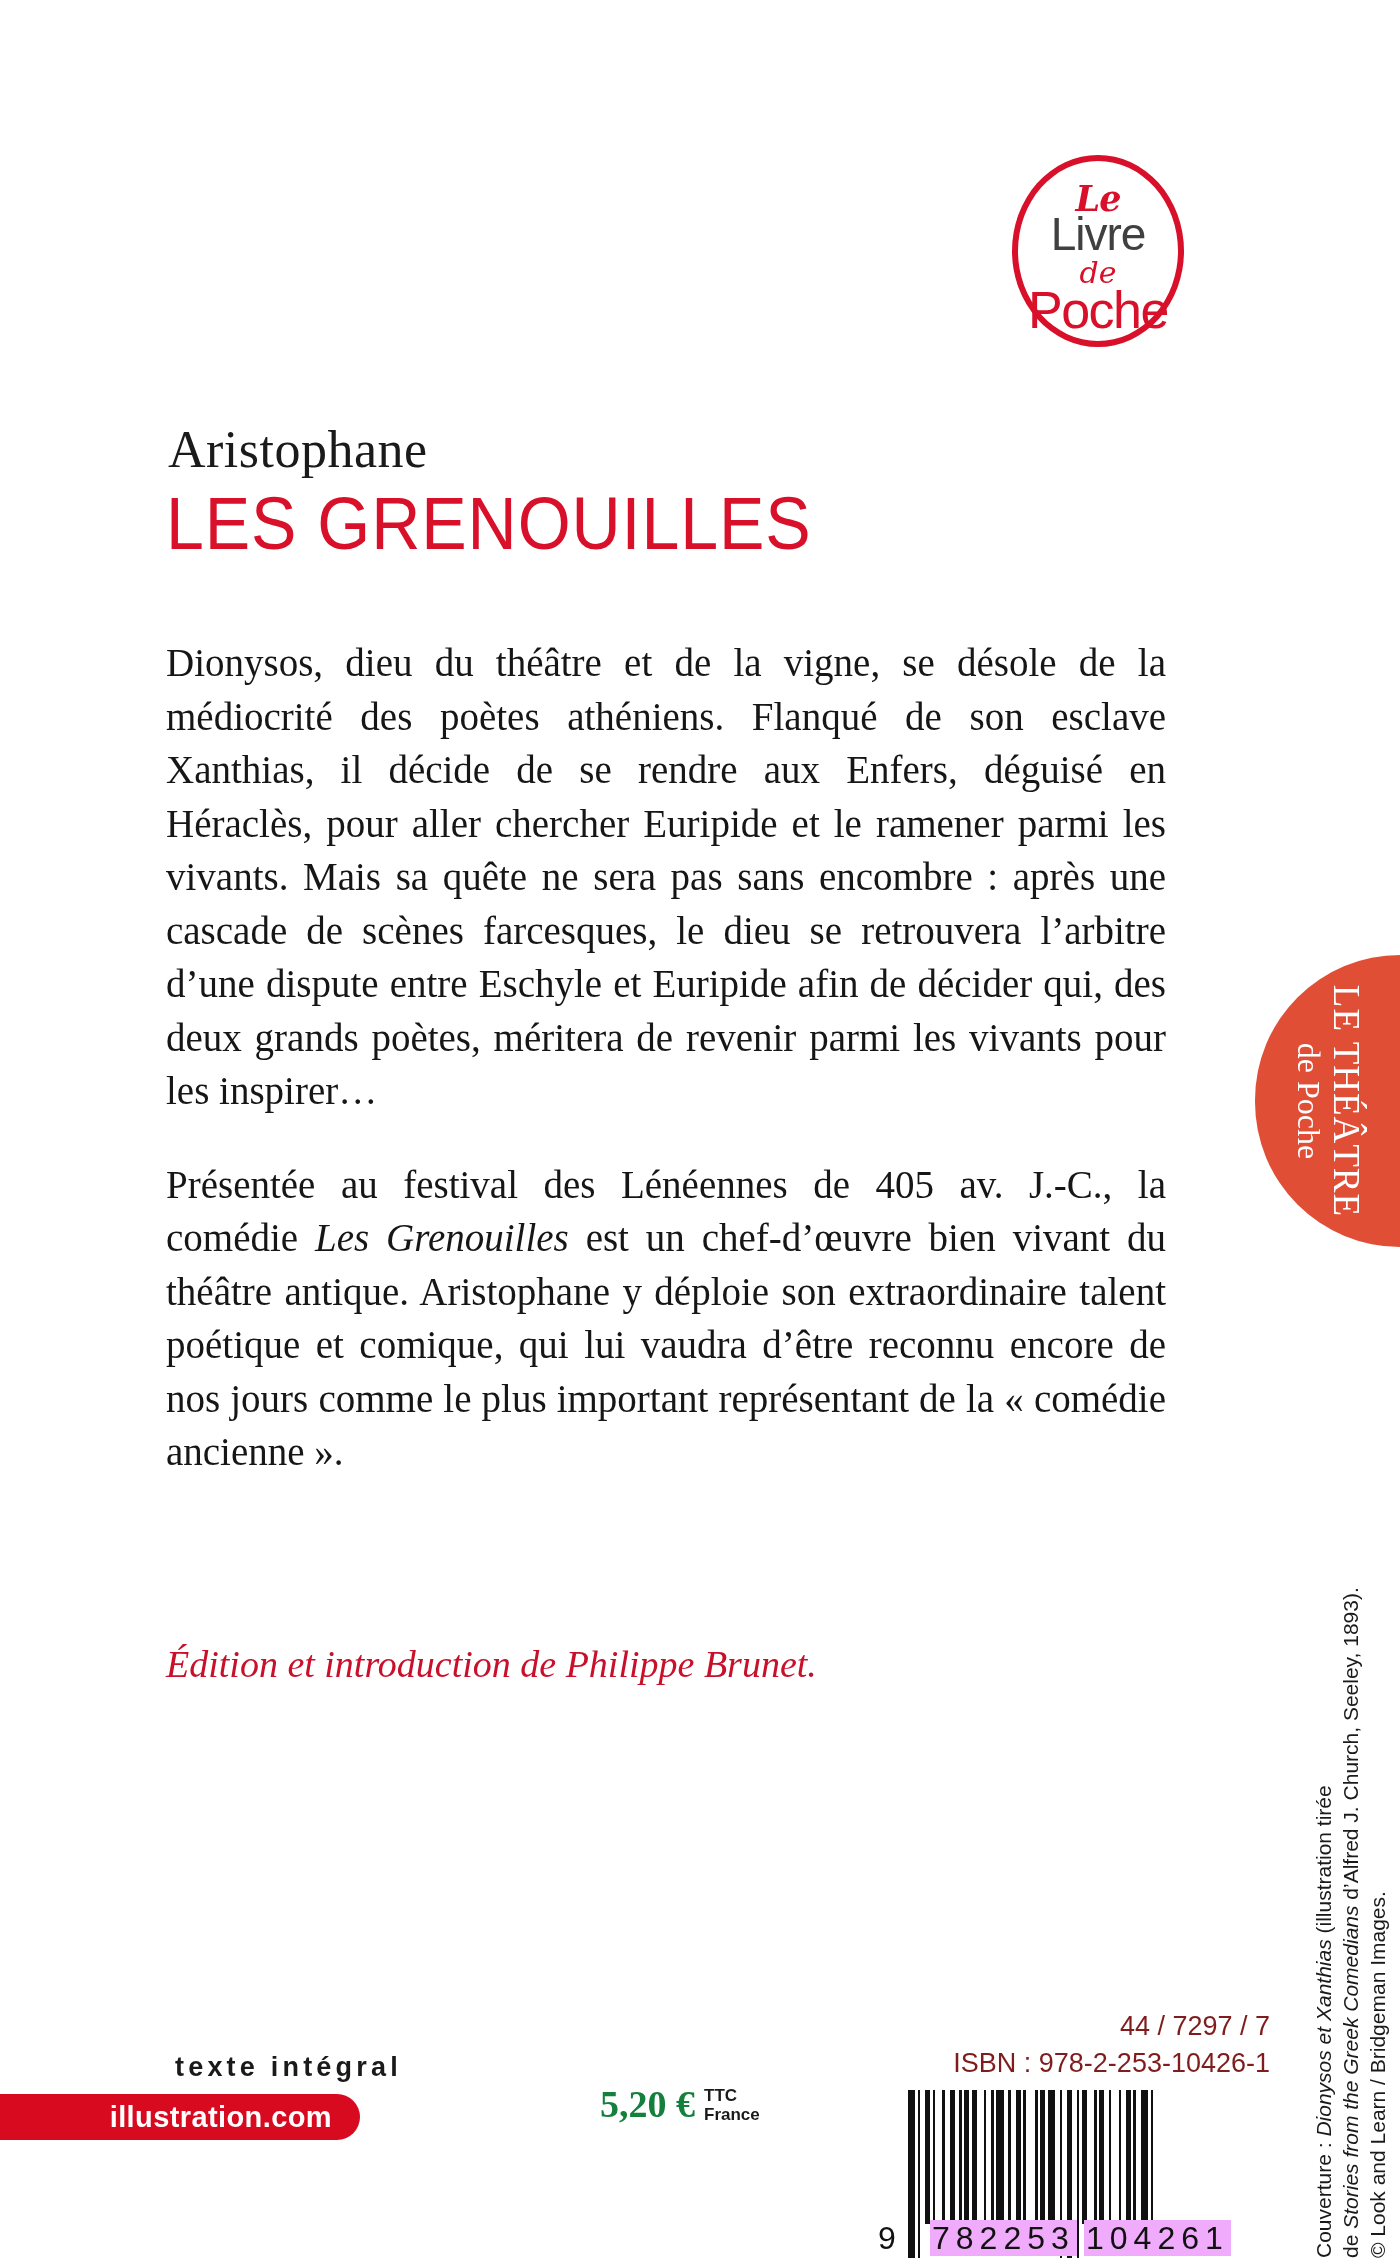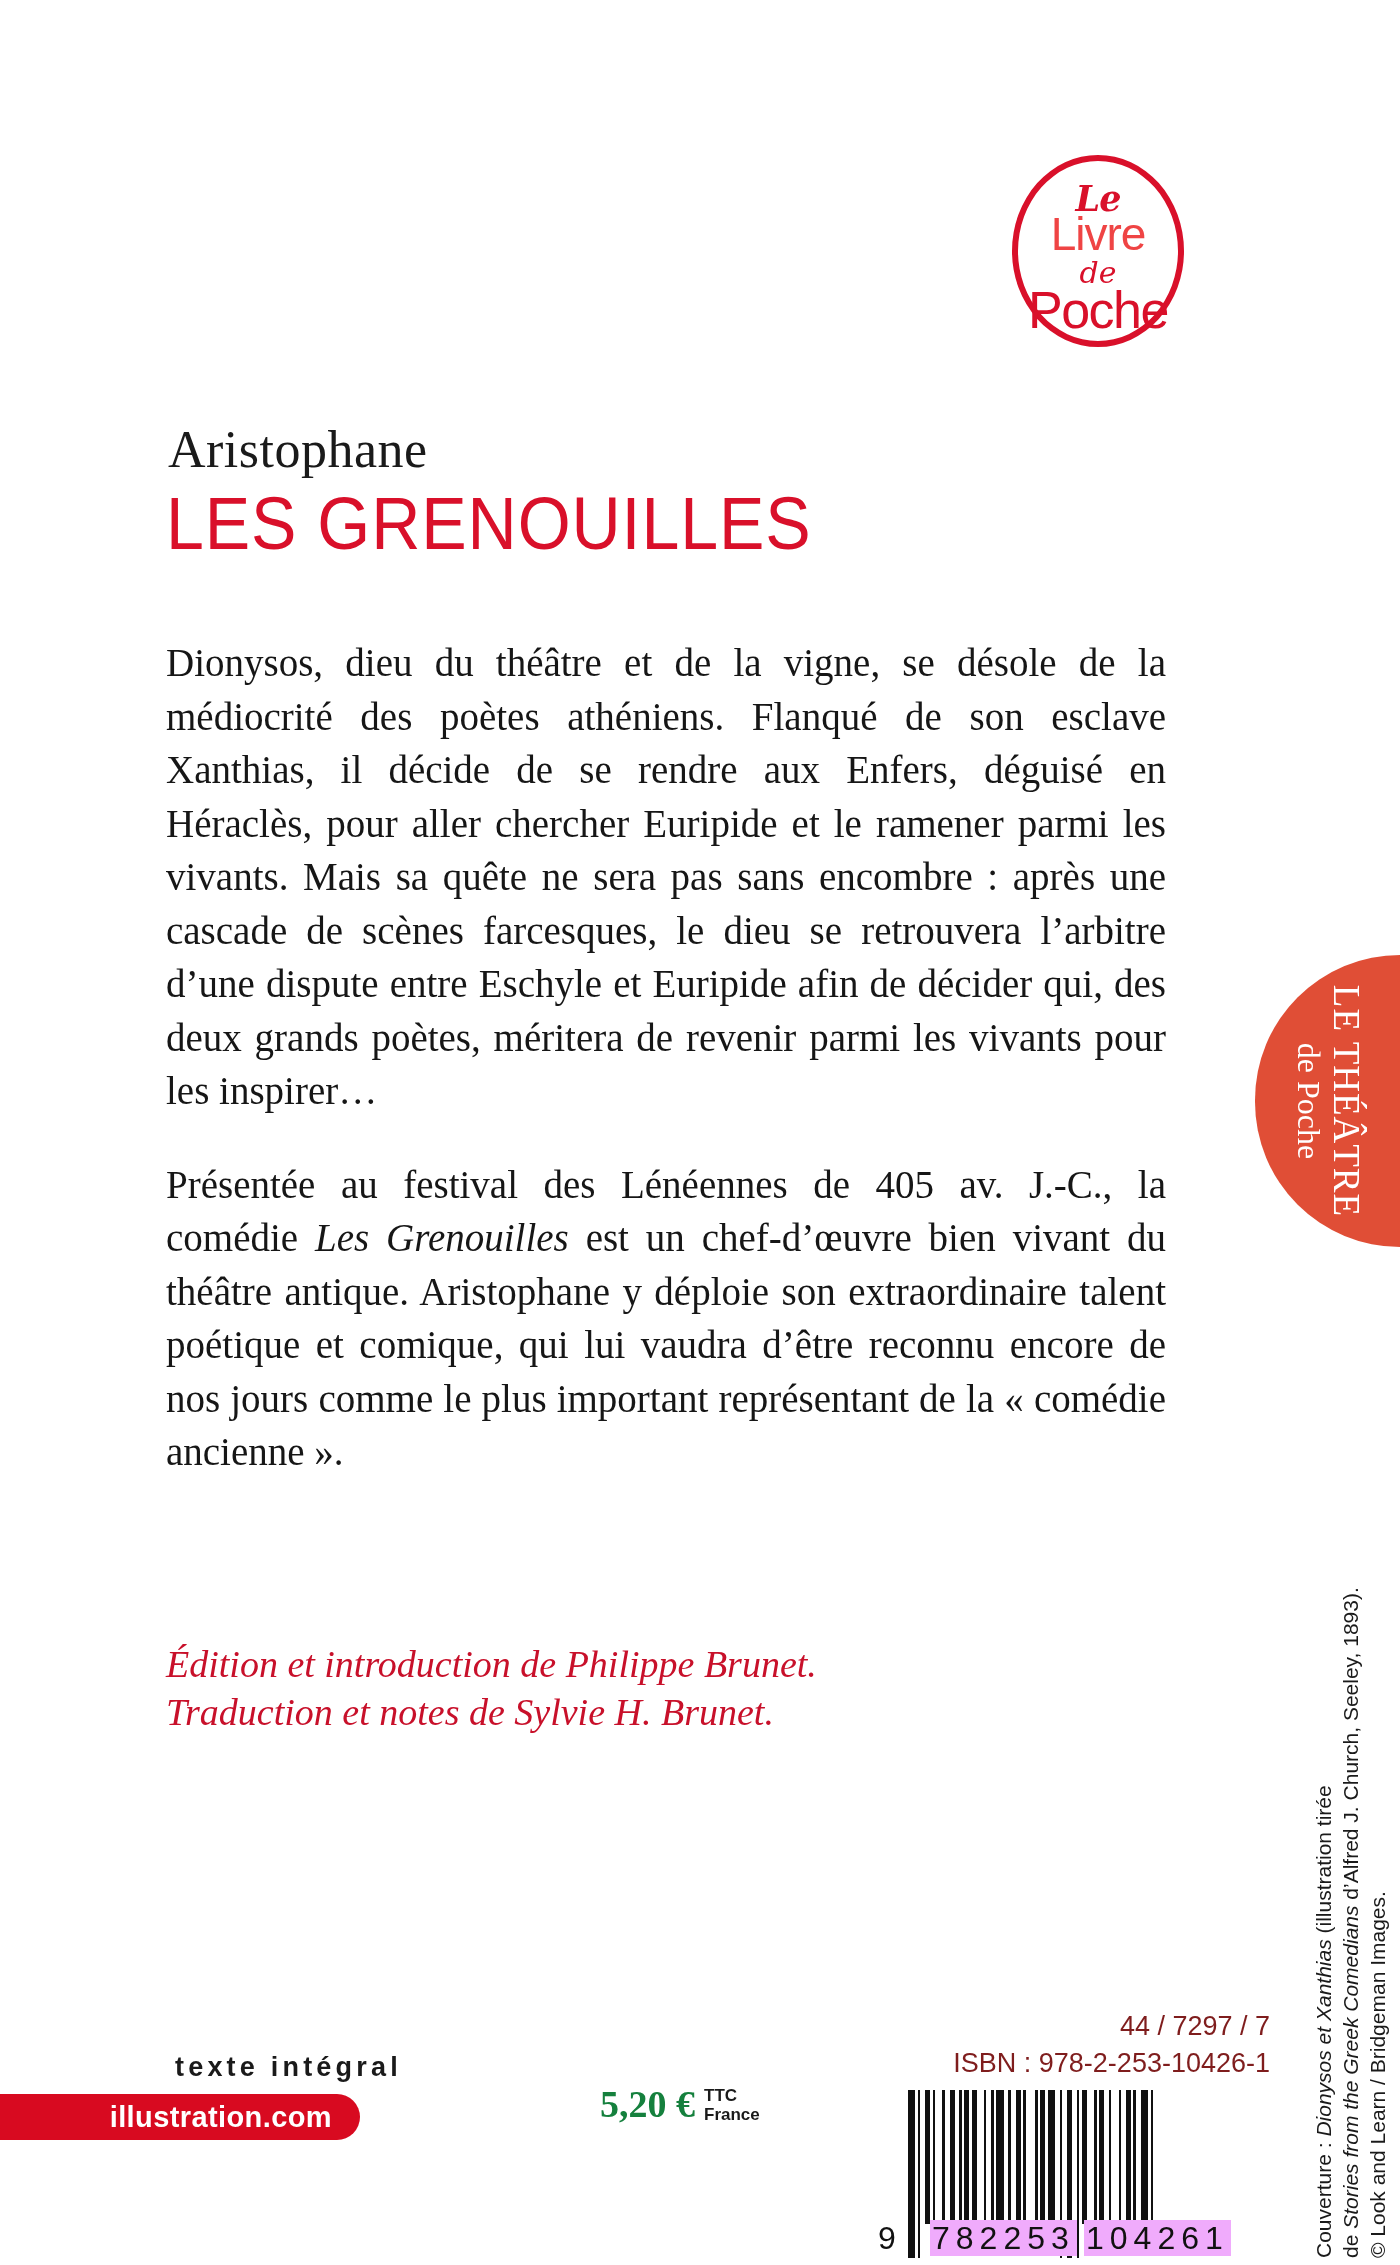--- a/index.html
+++ b/index.html
@@ -41,21 +41,21 @@
     font-weight: bold;
     font-size: 35px;
     letter-spacing: -1px;
     line-height: 1;
   }
   #lp-logo .livre {
     position: absolute;
     left: 0; right: 0;
     top: 56px;
     text-align: center;
-    color: #ef4444;
+    color: #404040;
     font-family: "Liberation Sans", sans-serif;
     font-size: 46px;
     line-height: 1;
     letter-spacing: -1px;
   }
   #lp-logo .de {
     position: absolute;
     left: 0; right: 0;
     top: 103px;
     text-align: center;
@@ -333,21 +333,20 @@
 <div id="author">Aristophane</div>
 <div id="title">LES GRENOUILLES</div>
 
 <div id="blurb">
   <p><span>Dionysos, dieu du théâtre et de la vigne, se désole de la médiocrité des poètes athéniens. Flanqué de son esclave Xanthias, il décide de se rendre aux Enfers, déguisé en Héraclès, pour aller chercher Euripide et le ramener parmi les vivants. Mais sa quête ne sera pas sans encombre : après une cascade de scènes farcesques, le dieu se retrouvera l’arbitre d’une dispute entre Eschyle et Euripide afin de décider qui, des deux grands poètes, méritera de revenir parmi les vivants pour les inspirer…</span></p>
   <p><span>Présentée au festival des Lénéennes de 405 av. J.-C., la comédie </span><i>Les Grenouilles</i><span> est un chef-d’œuvre bien vivant du théâtre antique. Aristophane y déploie son extraordinaire talent poétique et comique, qui lui vaudra d’être reconnu encore de nos jours comme le plus important représentant de la « comédie ancienne ».</span></p>
 </div>
 
 <div id="credits">
   <div>Édition et introduction de Philippe Brunet.</div>
-  <div>Traduction et notes de Sylvie H. Brunet.</div>
 </div>
 
 <div id="theatre-tab">
   <div class="rot">
     <span class="t1">LE THÉÂTRE</span>
     <span class="t2">de Poche</span>
   </div>
 </div>
 
 <div id="vertical-credit">

